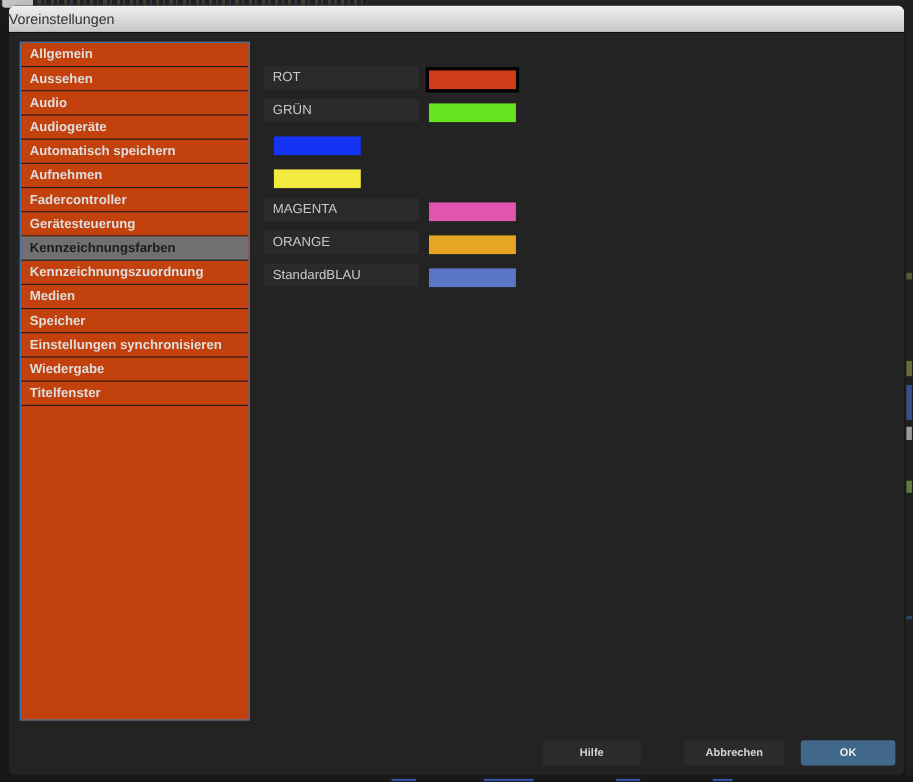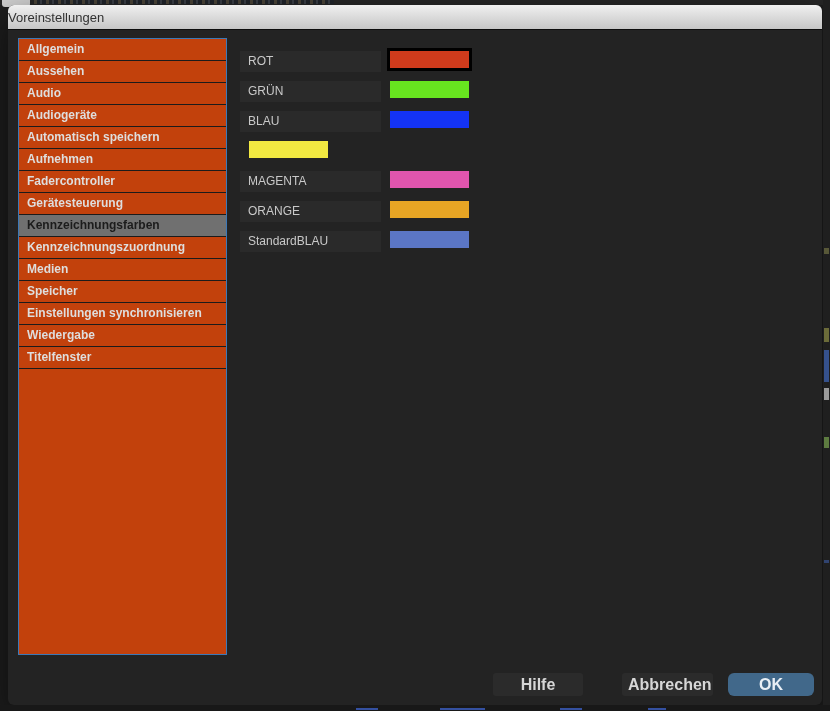--- a/index.html
+++ b/index.html
@@ -31,33 +31,33 @@
   
   .sidebar{position:absolute;left:10px;top:33px;width:209px;height:617px;
     background:#c2410c;border:1px solid #3c79b8;box-sizing:border-box;overflow:hidden;}
   .side-item{height:21px;line-height:21px;padding-left:8px;
     font-size:12px;font-weight:700;color:#dedede;
     border-bottom:1px solid #1b1b1b;cursor:default;}
   .side-item.selected{background:#707070;color:#1c1c1c;}
 
   
   .rows{position:absolute;left:232px;top:46px;}
-  .color-row{display:flex;align-items:flex-start;height:30px;}
+  .color-row{display:flex;align-items:flex-end;height:30px;}
   .color-name{width:133px;height:21px;line-height:21px;padding-left:8px;
     background:#2a2a2a;color:#c9c9c9;font-size:12px;}
   .swatch{width:79px;height:17px;margin-left:9px;border:none;padding:0;cursor:pointer;}
   .swatch.focused{box-shadow:0 0 0 3px #000;}
 
   
   .btn{position:absolute;top:668px;height:23px;border:none;border-radius:3px;
     background:#2b2b2b;color:#d6d6d6;font-family:"Liberation Sans",sans-serif;
-    font-size:16px;font-weight:700;cursor:pointer;}
+    font-size:10px;font-weight:700;cursor:pointer;}
   .btn-help{left:485px;width:90px;}
   .btn-cancel{left:614px;width:91px;}
-  .btn-ok{left:720px;width:86px;background:#41688a;color:#e9eff5;border-radius:6px;}
+  .btn-ok{left:720px;width:86px;background:#41688a;color:#e9eff5;}
 </style>
 </head>
 <body>
 
 <div class="stage">
 
   <div class="bg-top-strip">
     <div class="bg-top-noise"></div>
   </div>
   <div class="bg-top-blob"></div>
@@ -88,21 +88,20 @@
     <div class="rows" id="color-rows">
         <div class="color-row">
           <div class="color-name">ROT</div>
           <button class="swatch focused" style="background: rgb(208, 59, 28);"></button>
         </div>
         <div class="color-row">
           <div class="color-name">GRÜN</div>
           <button class="swatch" style="background: rgb(103, 228, 31);"></button>
         </div>
         <div class="color-row">
-          <div class="color-name">BLAU</div>
           <button class="swatch" style="background: rgb(20, 51, 245);"></button>
         </div>
         <div class="color-row">
           <button class="swatch" style="background: rgb(242, 233, 65);"></button>
         </div>
         <div class="color-row">
           <div class="color-name">MAGENTA</div>
           <button class="swatch" style="background: rgb(224, 85, 174);"></button>
         </div>
         <div class="color-row">

